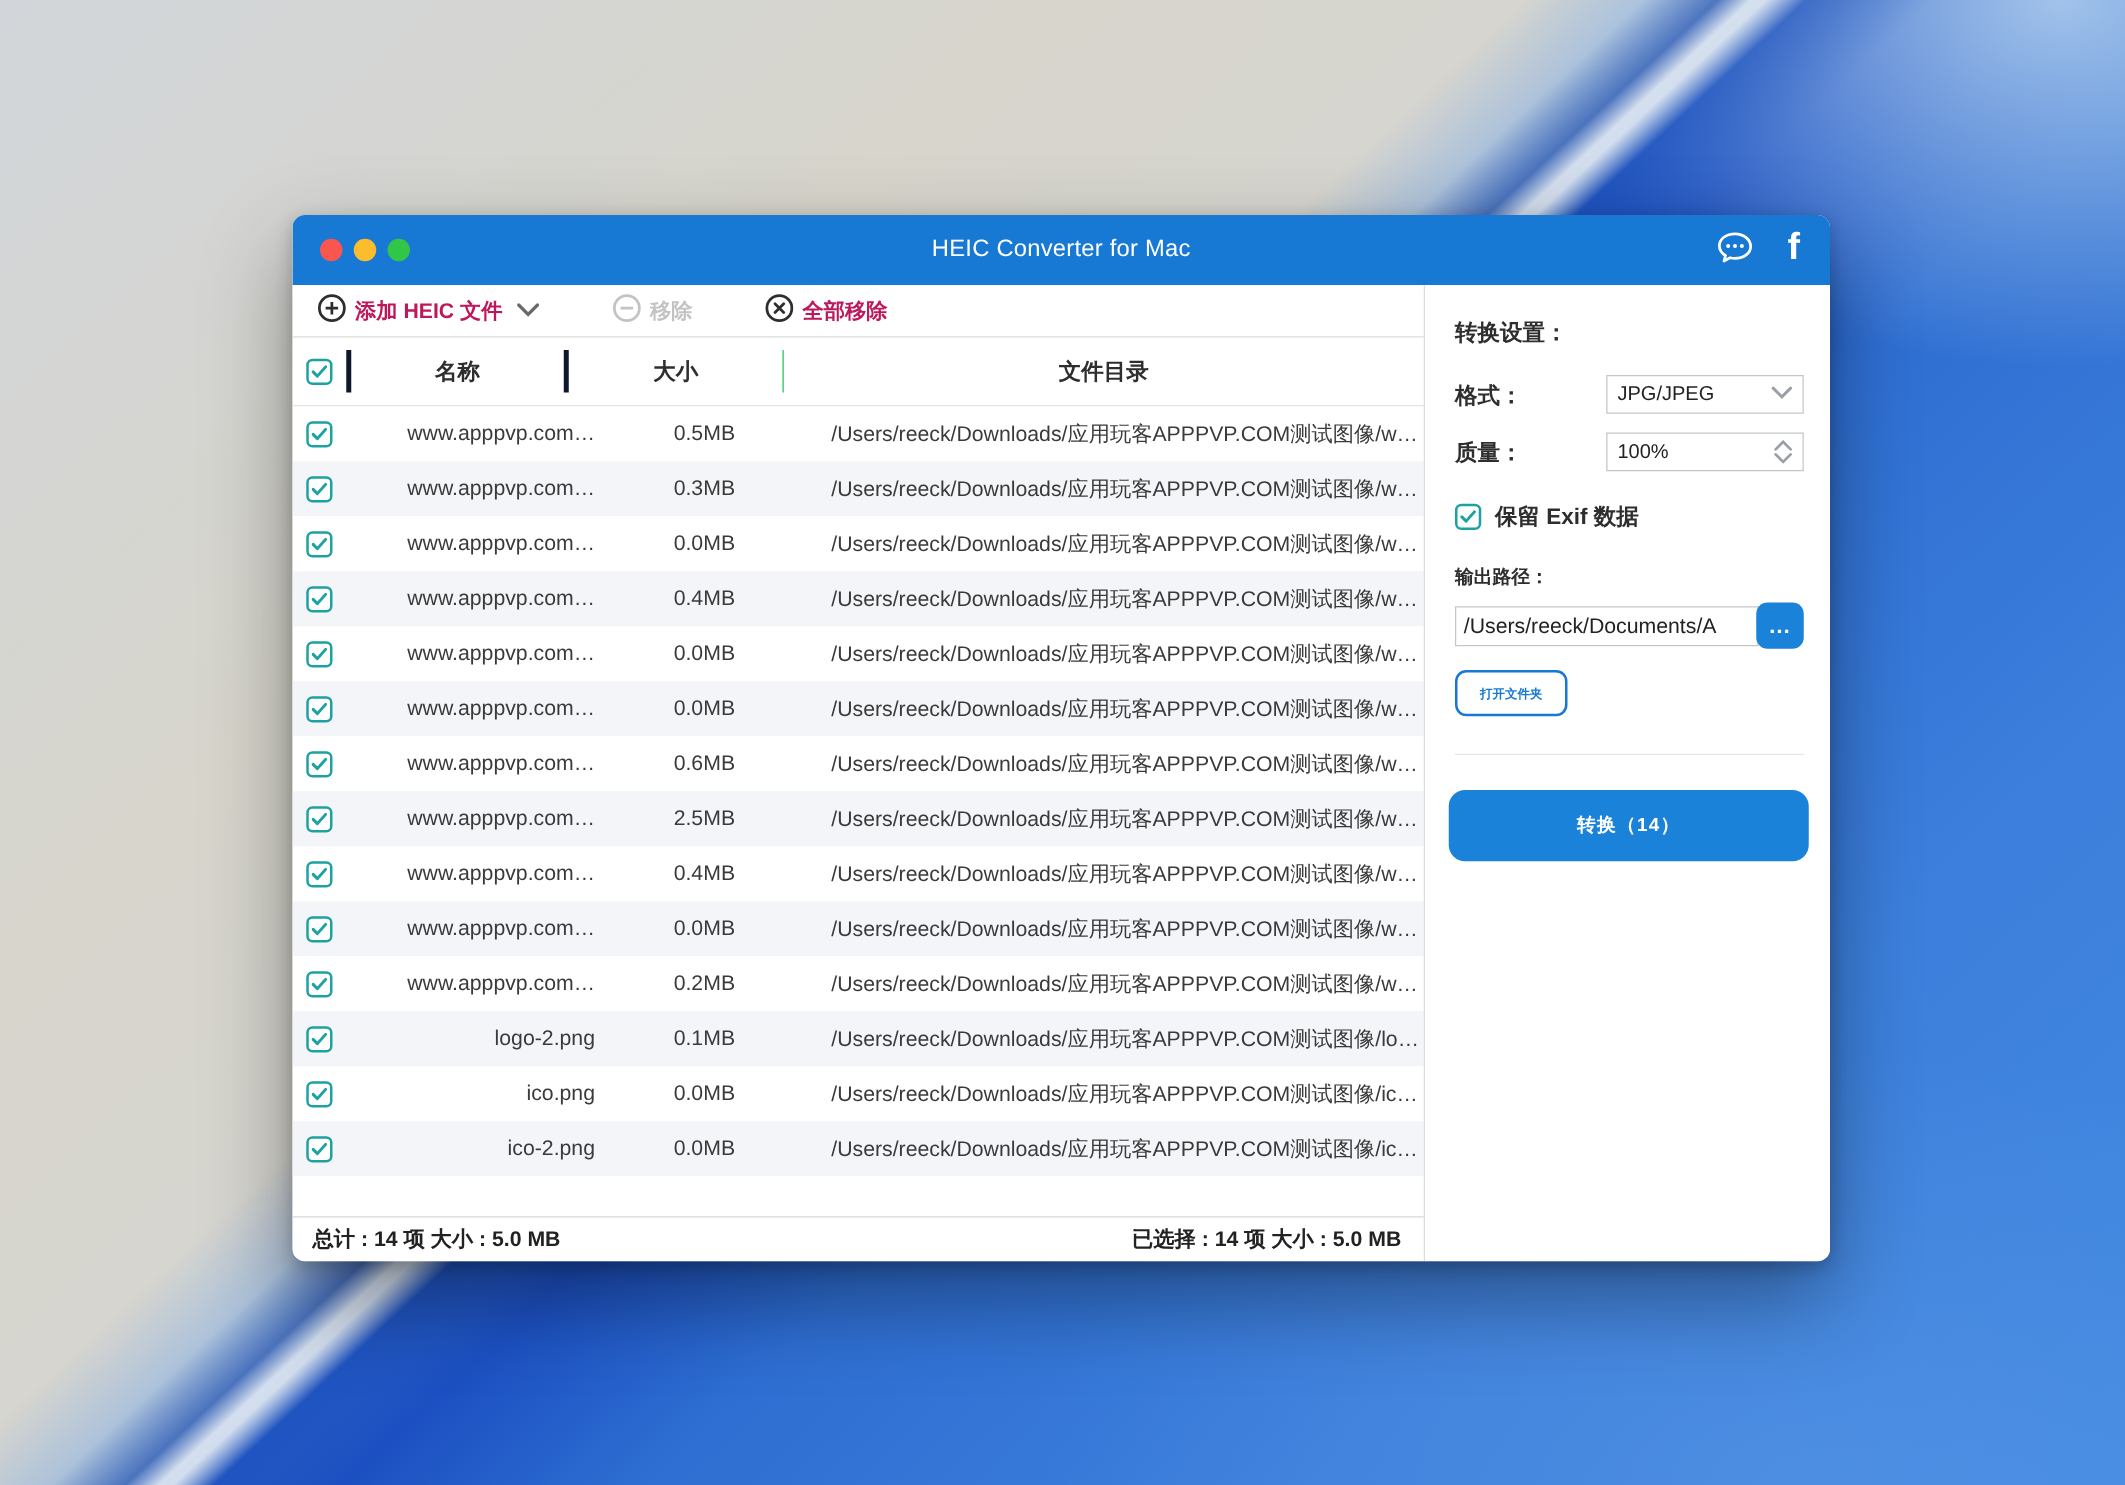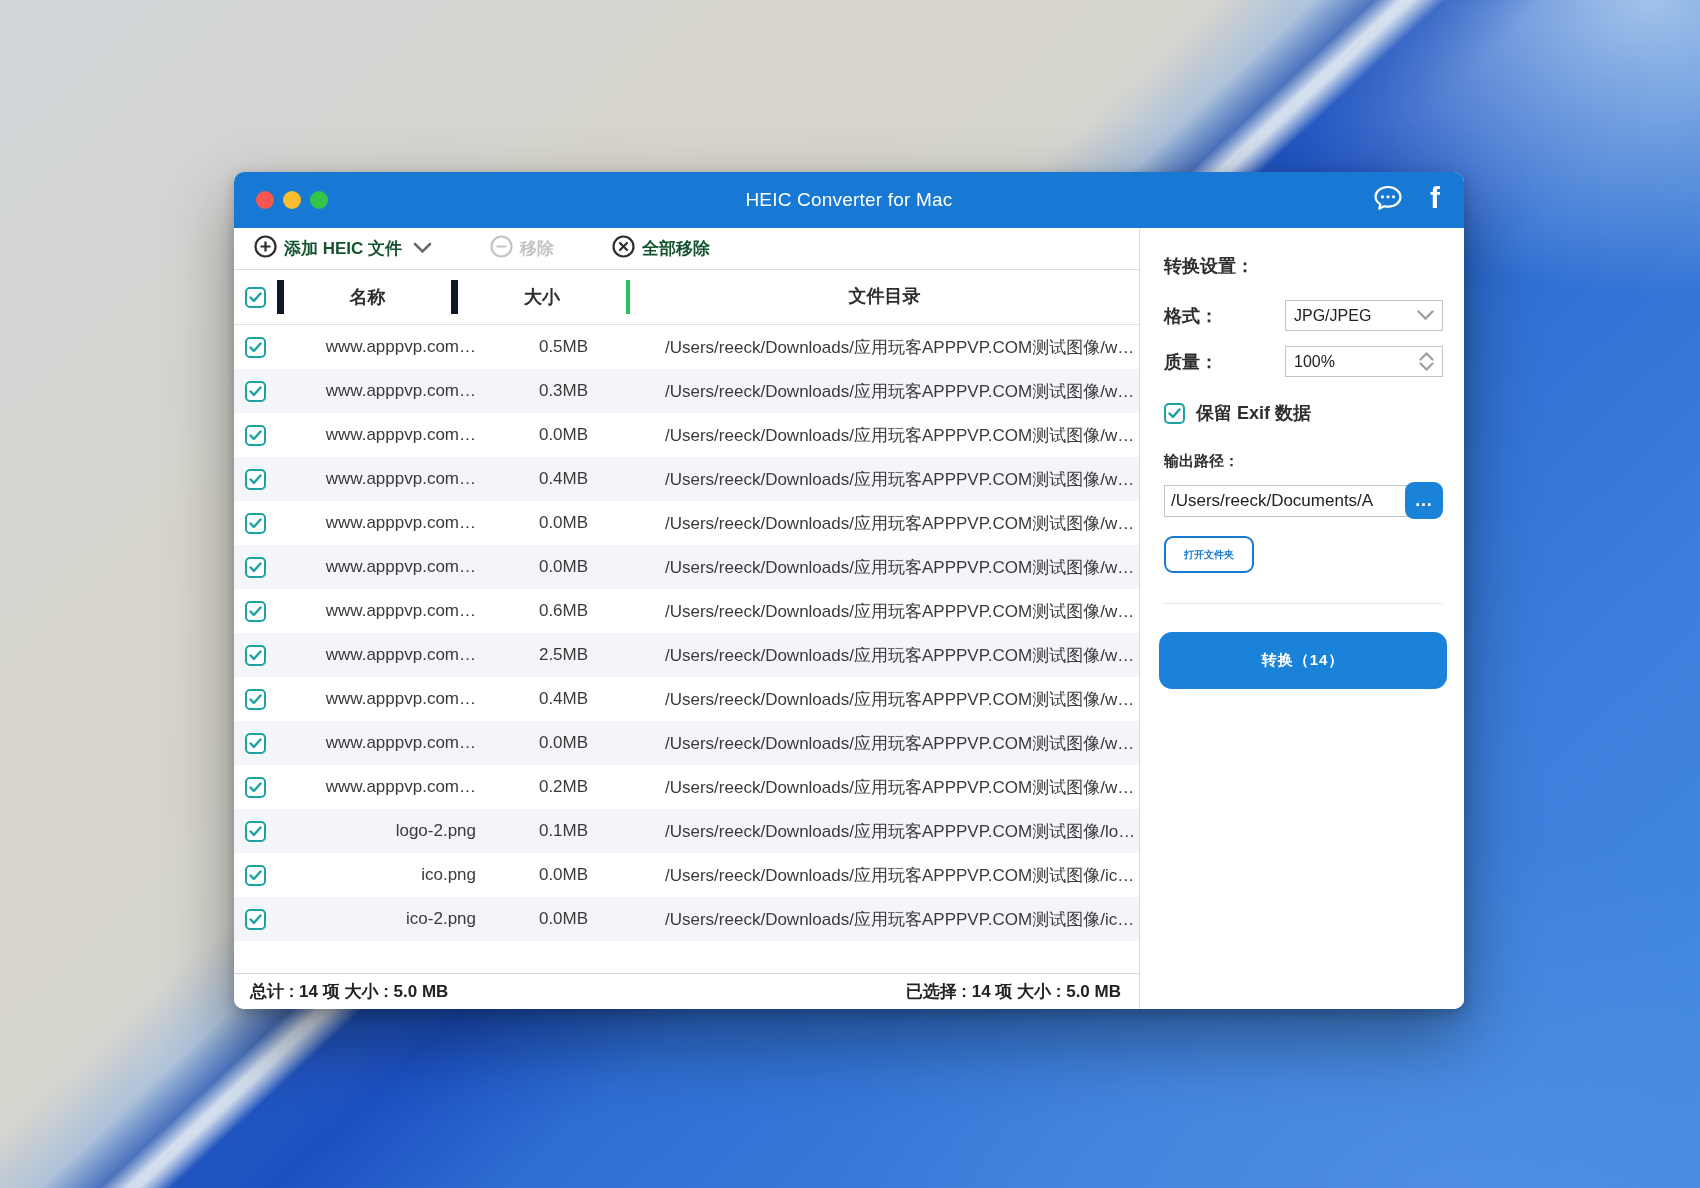--- a/index.html
+++ b/index.html
@@ -48,35 +48,35 @@
 
   
   .main { display:flex; height:781px; background:#fff; }
   .left { width:905px; display:flex; flex-direction:column; }
   .right { width:325px; border-left:1px solid #d9dcdf; padding:0 21px 0 24px; }
 
   
   .toolbar { height:42px; border-bottom:1px solid #dcdcdc;
     display:flex; align-items:center; padding-left:20px; }
   .tb-btn { display:flex; align-items:center; gap:7px; background:none; border:none;
-    font-family:inherit; font-size:17px; font-weight:600; color:#14532d; cursor:pointer; }
+    font-family:inherit; font-size:17px; font-weight:600; color:#be185d; cursor:pointer; }
   .tb-btn.disabled { color:#c3c3c3; }
   .tb-btn + .tb-btn { margin-left:58px; }
   .tb-btn .chev { margin-left:4px; }
 
   
   .thead { height:55px; display:flex; align-items:center; border-bottom:1px solid #e3e3e3;
     font-size:18px; font-weight:600; color:#2e2e2e; }
   .col-check { width:43px; display:flex; justify-content:center; align-items:center; }
   .col-name  { width:174px; text-align:center; }
   .col-size  { width:175px; text-align:center; }
   .col-path  { flex:1; text-align:center; }
-  .thead .col-name, .thead .col-size { border-left:7px solid #0f172a; height:34px;
+  .thead .col-name, .thead .col-size { border-left:4px solid #0f172a; height:34px;
     line-height:34px; }
-  .thead .col-path { border-left:4px solid #22c55e; height:34px; line-height:34px;font-family:Liberation Mono, monospace; }
+  .thead .col-path { border-left:1px solid #22c55e; height:34px; line-height:34px; }
 
   
   .tbody { flex:1; overflow:hidden; }
   .trow { height:44px; display:flex; align-items:center; font-size:17px; color:#3a3a3a; }
   .trow:nth-child(even) { background:#f3f5f8; }
   .trow .col-name { text-align:right; padding-left:7px; white-space:nowrap; overflow:hidden;margin-left:25px; }
   .trow .col-size { text-align:center; }
   .trow .col-path { text-align:left; padding-left:14px; white-space:nowrap; overflow:hidden; }
 
   

